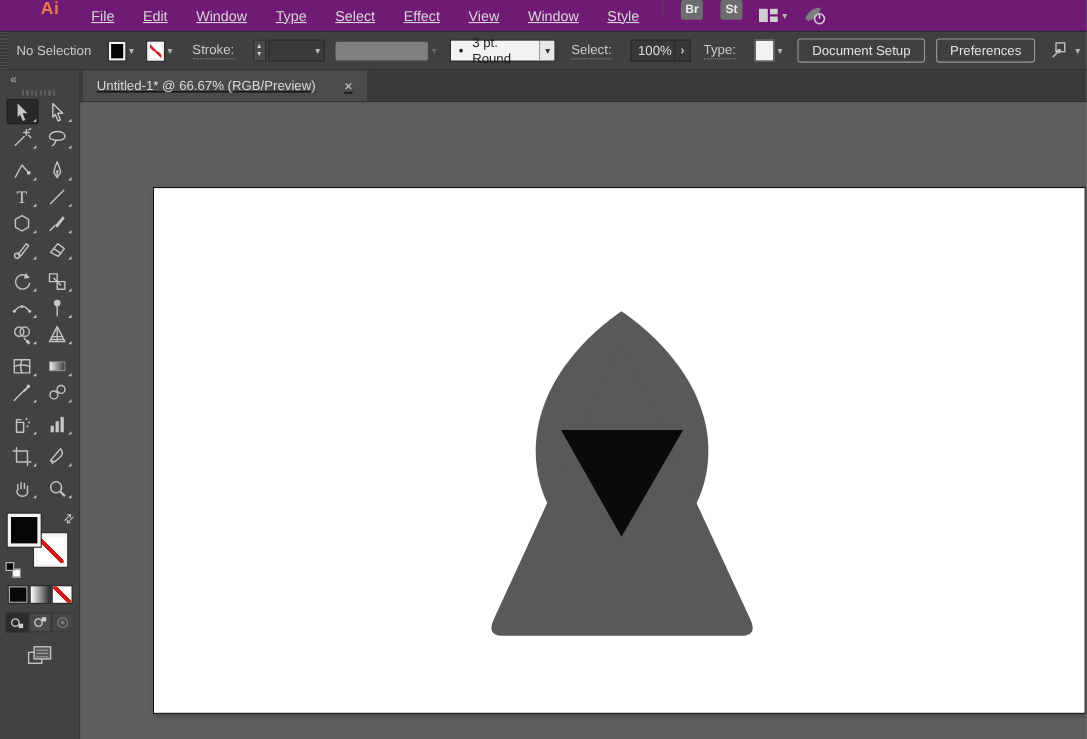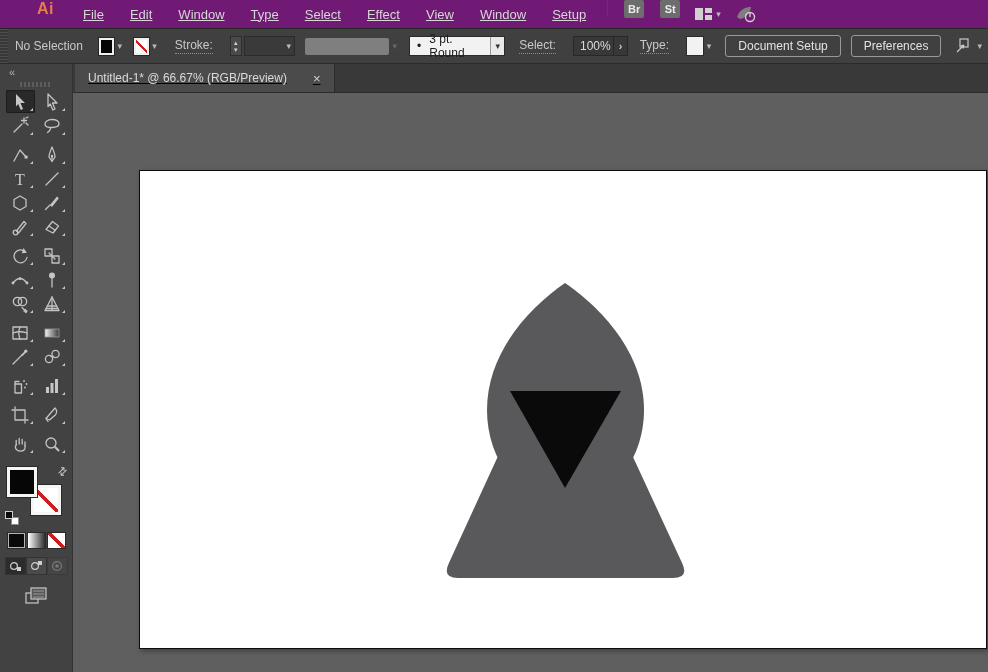--- a/index.html
+++ b/index.html
@@ -118,21 +118,21 @@
   <div class="menubar">
     <span class="logo">Ai</span>
     <span class="menu-item">File</span>
     <span class="menu-item">Edit</span>
     <span class="menu-item">Window</span>
     <span class="menu-item">Type</span>
     <span class="menu-item">Select</span>
     <span class="menu-item">Effect</span>
     <span class="menu-item">View</span>
     <span class="menu-item">Window</span>
-    <span class="menu-item">Setup</span>
+    <span class="menu-item">Style</span>
     <span class="menu-sep"></span>
     <span class="appbar-btn">Br</span>
     <span class="appbar-btn">St</span>
     <span class="appbar-ico">
       <svg width="19" height="14" viewBox="0 0 19 14">
         <rect x="1" y="1" width="8" height="12" fill="#d0d0d0"></rect>
         <rect x="11" y="1" width="7" height="5" fill="#d0d0d0"></rect>
         <rect x="11" y="8" width="7" height="5" fill="#d0d0d0"></rect>
       </svg>
       <span class="chev">▾</span>

